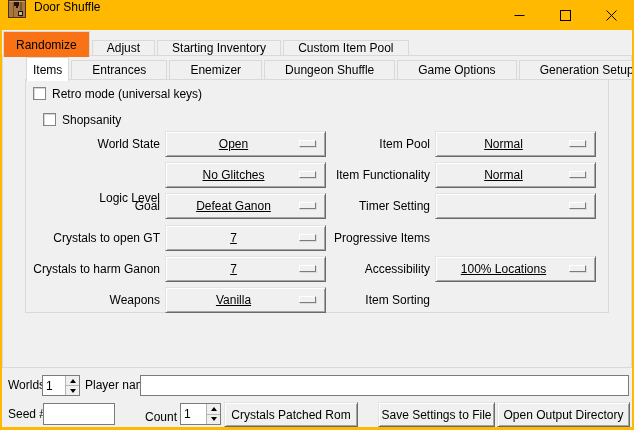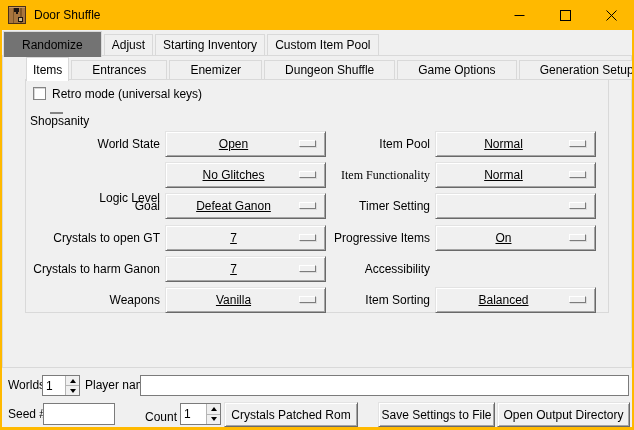--- a/index.html
+++ b/index.html
@@ -4,39 +4,39 @@
 <style>
   * { margin:0; padding:0; box-sizing:border-box; }
   html,body { font-family:"Liberation Sans", sans-serif; }
   .window {
     position:relative; width:634px; height:430px; overflow:hidden;
     background:#f0f0f0; font-size:12px; color:#000;
   }
   .abs { position:absolute; }
 
   
-  .titlebar { left:0; top:0; width:634px; height:30px; background:#ffb900; display:flex; align-items:center; }
+  .titlebar { left:0; top:0; width:634px; height:30px; background:#ffb900; display:flex; align-items:flex-start; }
   .app-icon { width:18px; height:18px; margin-left:8px; }
   .title-text { margin-left:8px; font-size:12px; color:#000; }
   .caption-btns { position:absolute; right:0; top:0; height:30px; display:flex; }
   .cap-btn { width:46px; height:30px; display:flex; align-items:center; justify-content:center; }
 
   
   .frame-l { left:0; top:30px; width:2px; height:400px; background:#ffb900; z-index:9; }
   .frame-r { left:632px; top:30px; width:2px; height:400px; background:#ffb900; z-index:9; }
   .frame-b { left:0; top:427px; width:634px; height:3px; background:#ffb900; z-index:9; }
 
   
   .tabrow { display:flex; align-items:flex-end; z-index:3; }
   .tab {
-    height:22px; border:1px solid #d9d9d9; background:#f0f0f0;
-    display:flex; align-items:center; padding:0 7px; margin-right:2px; white-space:nowrap;
+    height:16px; border:1px solid #d9d9d9; background:#f0f0f0;
+    display:flex; align-items:center; padding:0 14px; margin-right:2px; white-space:nowrap;
   }
   .tabrow-outer { left:3px; top:31px; width:620px; height:25px; }
-  .tabrow-outer .tab.sel { height:26px; margin-bottom:-1px; background:#737373; border-bottom:none; padding:0 18px; z-index:4; }
+  .tabrow-outer .tab.sel { height:26px; margin-bottom:-1px; background:#f97316; border-bottom:none; padding:0 12px; z-index:4; }
   .tabrow-inner { left:26px; top:57px; width:580px; height:23px; }
   .tabrow-inner .tab { height:20px; padding:0 20px; }
   .tabrow-inner .tab.sel { height:24px; margin-bottom:-1px; background:#fff; border-bottom:none; padding:0 6px; z-index:4; }
 
   .pane-outer { left:2px; top:55px; width:630px; height:313px; border:1px solid #d9d9d9; background:#f0f0f0; z-index:1; }
   .pane-inner { left:25px; top:79px; width:584px; height:234px; border:1px solid #d9d9d9; background:#f0f0f0; z-index:2; }
 
   
   .cb-row { display:flex; align-items:center; height:15px; z-index:5; }
   .cb-box { width:13px; height:13px; background:#fff; border:1px solid #848484; box-shadow:inset 1px 1px 0 #d6d6d6; }
@@ -130,21 +130,21 @@
     <div class="tab">Enemizer</div>
     <div class="tab">Dungeon Shuffle</div>
     <div class="tab">Game Options</div>
     <div class="tab">Generation Setup</div>
   </div>
 
   <div class="abs cb-row" style="left:33px; top:86px;">
     <span class="cb-box"></span>
     <span class="cb-label">Retro mode (universal keys)</span>
   </div>
-  <div class="abs cb-row" style="left:24px; top:112px;flex-direction:column;">
+  <div class="abs cb-row" style="left:43px; top:112px;">
     <span class="cb-box"></span>
     <span class="cb-label">Shopsanity</span>
   </div>
 
   <div class="abs opt-label" style="left:28px; top:131px; width:132px;">World State</div>
   <div class="abs dropdown btn3d" style="left:165px; top:131px; width:161px;">
     <span class="dd-value">Open</span>
     <span class="dd-ind"></span>
   </div>
 
@@ -177,44 +177,40 @@
     <span class="dd-value">Vanilla</span>
     <span class="dd-ind"></span>
   </div>
 
   <div class="abs opt-label" style="left:298px; top:131px; width:132px;">Item Pool</div>
   <div class="abs dropdown btn3d" style="left:435px; top:131px; width:161px;">
     <span class="dd-value">Normal</span>
     <span class="dd-ind"></span>
   </div>
 
-  <div class="abs opt-label" style="left:298px; top:162px; width:132px;font-family:Liberation Serif, serif;">Item Functionality</div>
+  <div class="abs opt-label" style="left:298px; top:162px; width:132px;">Item Functionality</div>
   <div class="abs dropdown btn3d" style="left:435px; top:162px; width:161px;">
     <span class="dd-value">Normal</span>
     <span class="dd-ind"></span>
   </div>
 
   <div class="abs opt-label" style="left:298px; top:193px; width:132px;">Timer Setting</div>
   <div class="abs dropdown btn3d" style="left:435px; top:193px; width:161px;">
     <span class="dd-ind"></span>
   </div>
 
   <div class="abs opt-label" style="left:298px; top:225px; width:132px;">Progressive Items</div>
-  <div class="abs dropdown btn3d" style="left:435px; top:225px; width:161px;">
-    <span class="dd-value">On</span>
-    <span class="dd-ind"></span>
-  </div>
 
   <div class="abs opt-label" style="left:298px; top:256px; width:132px;">Accessibility</div>
+  <div class="abs dropdown btn3d" style="left:435px; top:256px; width:161px;">
+    <span class="dd-value">100% Locations</span>
+    <span class="dd-ind"></span>
+  </div>
 
   <div class="abs opt-label" style="left:298px; top:287px; width:132px;">Item Sorting</div>
-  <div class="abs dropdown btn3d" style="left:435px; top:287px; width:161px;">
-    <span class="dd-value">Balanced</span>
-    <span class="dd-ind"></span>
-  </div>
 
   <div class="abs lbl" style="left:8px; top:375px; height:21px;">Worlds</div>
   <div class="abs spin" style="left:42px; top:375px; width:38px; height:21px;">
     <span class="spin-val">1</span>
     <span class="spin-btns">
       <span class="spin-btn">
           <span class="tri-up"></span>
         </span>
       <span class="spin-btn">
           <span class="tri-dn"></span>

